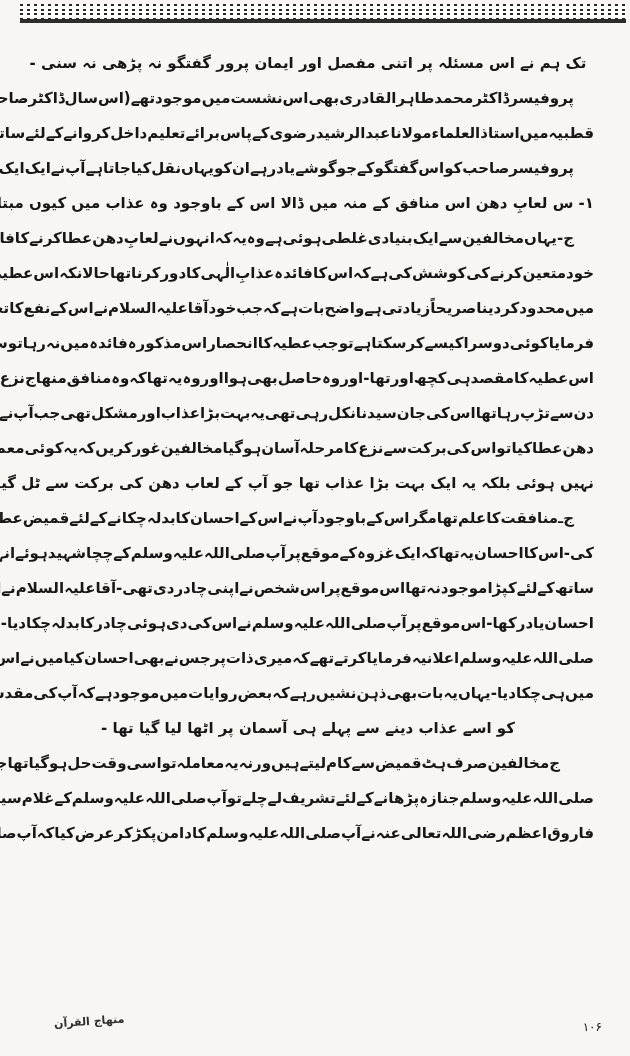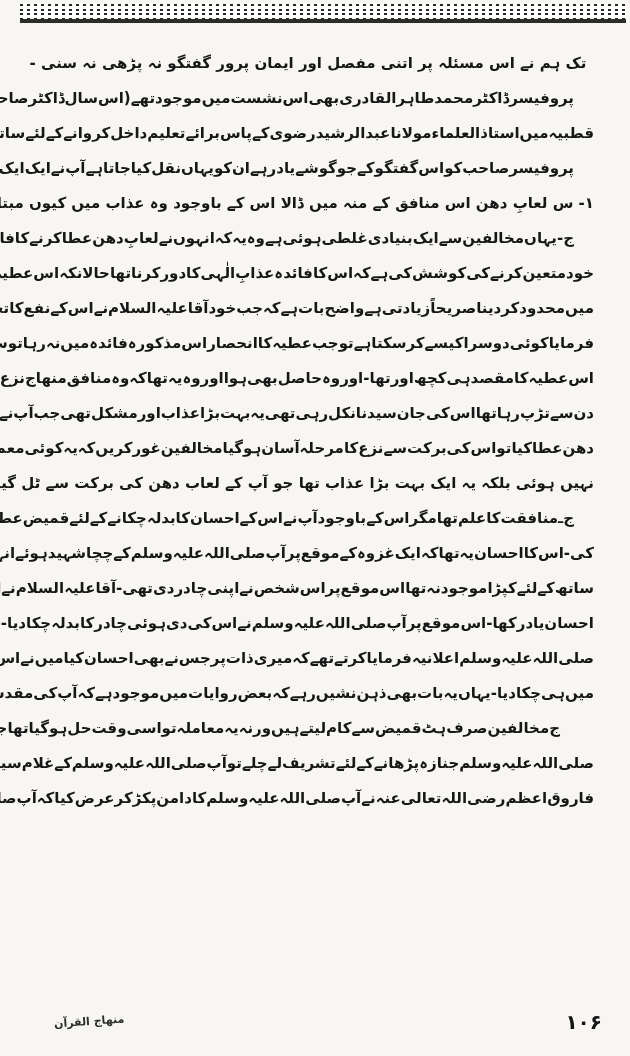--- a/index.html
+++ b/index.html
@@ -64,22 +64,22 @@
     font-size: 11px;
     font-weight: bold;
     color: #2e2e2e;
     transform: rotate(-4deg);
     direction: rtl;
   }
   .page-number {
     position: absolute;
     right: 28px;
     bottom: 22px;
-    font-size: 20px;
-    font-weight: bold;
+    font-size: 12px;
+    font-weight: normal;
     direction: rtl;
     color: #141414;
   }
 </style>
 </head>
 <body>
 
 <div class="page">
 
   <div class="top-rule"></div>
@@ -449,20 +449,21 @@
         <span>بعض</span>
         <span>روایات</span>
         <span>میں</span>
         <span>موجود</span>
         <span>ہے</span>
         <span>کہ</span>
         <span>آپ</span>
         <span>کی</span>
         <span>مقدس</span>
       </div>
+    <div class="line ra">کو اسے عذاب دینے سے پہلے ہی آسمان پر اٹھا لیا گیا تھا -</div>
     <div class="line fj ind2">
         <span>ج</span>
         <span>مخالفین</span>
         <span>صرف</span>
         <span>ہٹ</span>
         <span>قمیض</span>
         <span>سے</span>
         <span>کام</span>
         <span>لیتے</span>
         <span>ہیں</span>

